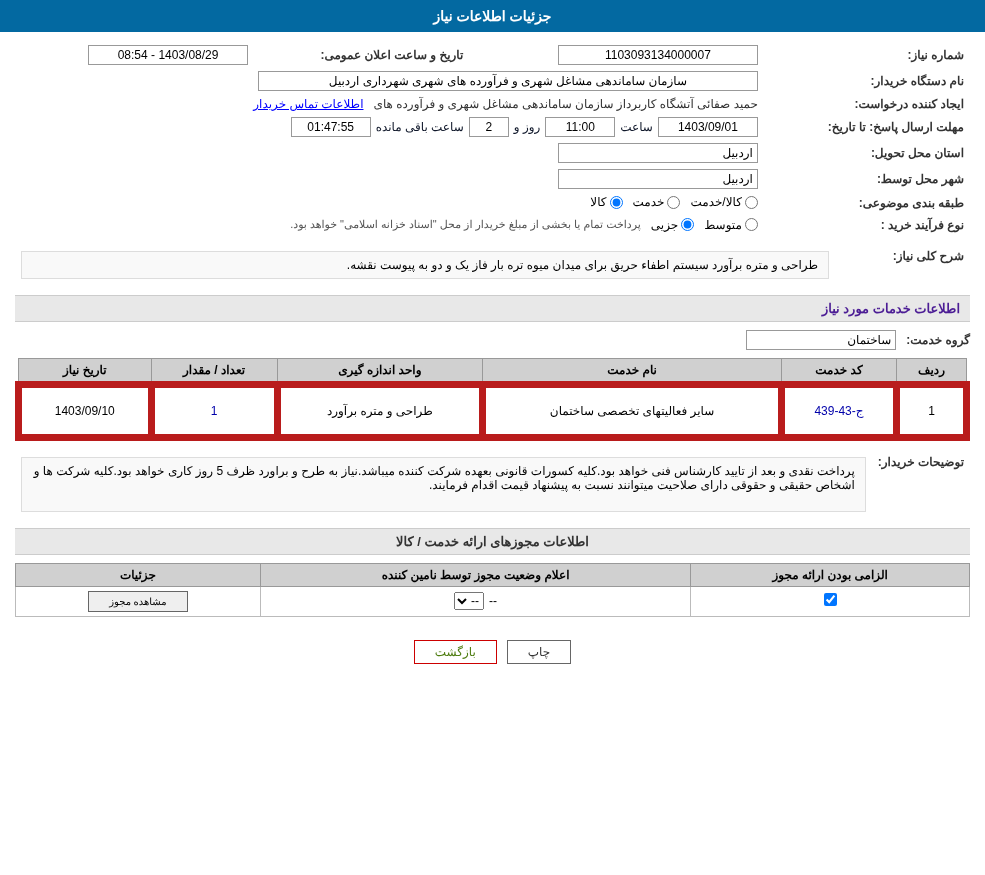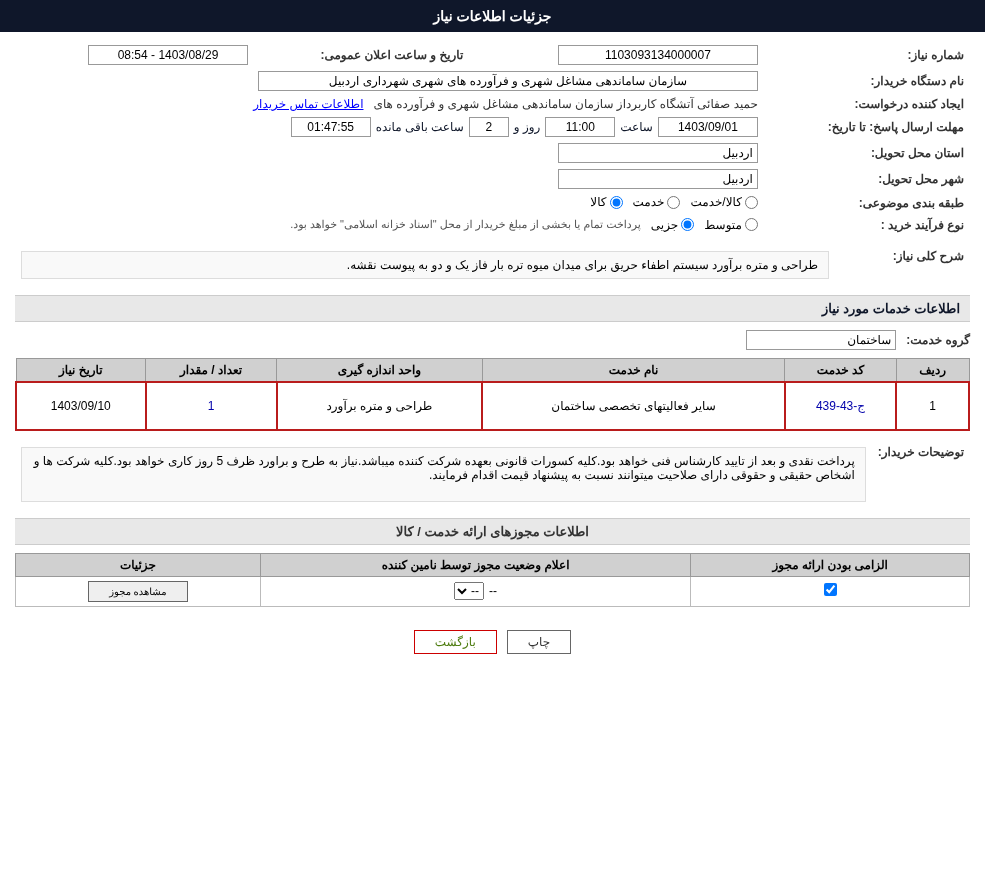--- a/index.html
+++ b/index.html
@@ -9,21 +9,21 @@
       background: #f0f0f0;
       direction: rtl;
     }
     .page-wrapper {
       width: 985px;
       margin: 0 auto;
       background: #fff;
       min-height: 875px;
     }
     .header-bar {
-      background: #0f172a;
+      background: #0369a1;
       color: #fff;
       text-align: center;
       padding: 8px 10px;
       font-size: 14px;
       font-weight: bold;
     }
     .content {
       padding: 10px 15px;
     }
     .info-table {
@@ -65,21 +65,21 @@
       text-decoration: underline;
       cursor: pointer;
     }
     .section-title {
       background: #e8e8e8;
       border-top: 1px solid #ccc;
       border-bottom: 1px solid #ccc;
       padding: 5px 10px;
       font-weight: bold;
       font-size: 13px;
-      color: #0f172a;
+      color: #4c1d95;
       margin: 8px 0;
       text-align: right;
     }
     .radio-group {
       display: inline-flex;
       gap: 10px;
       align-items: center;
       direction: rtl;
     }
     .radio-item {
@@ -104,21 +104,21 @@
       font-size: 12px;
     }
     .data-table th {
       background: #d0d0d0;
       border: 1px solid #999;
       padding: 4px 8px;
       text-align: center;
       font-weight: bold;
     }
     .data-table td {
-      border: 2px solid #b91c1c;
+      border: 7px solid #b91c1c;
       padding: 16px 8px;
       text-align: center;
     }
     .data-table tr:nth-child(even) td {
       background: #f5f5f5;
     }
     .section-link {
       text-align: center;
       color: #333;
       font-weight: bold;
@@ -241,21 +241,21 @@
           </div>
         </td>
       </tr>
       <tr>
         <td class="label-cell">استان محل تحویل:</td>
         <td colspan="3">
           <span class="input-box" style="width:200px; display:inline-block; text-align:right;">اردبیل</span>
         </td>
       </tr>
       <tr>
-        <td class="label-cell">شهر محل تحویل:</td>
+        <td class="label-cell">شهر محل توسط:</td>
         <td colspan="3">
           <span class="input-box" style="width:200px; display:inline-block; text-align:right;">اردبیل</span>
         </td>
       </tr>
       <tr>
         <td class="label-cell">طبقه بندی موضوعی:</td>
         <td colspan="3">
           <div class="radio-group">
             <div class="radio-item">
               <input type="radio" name="category" style="">

